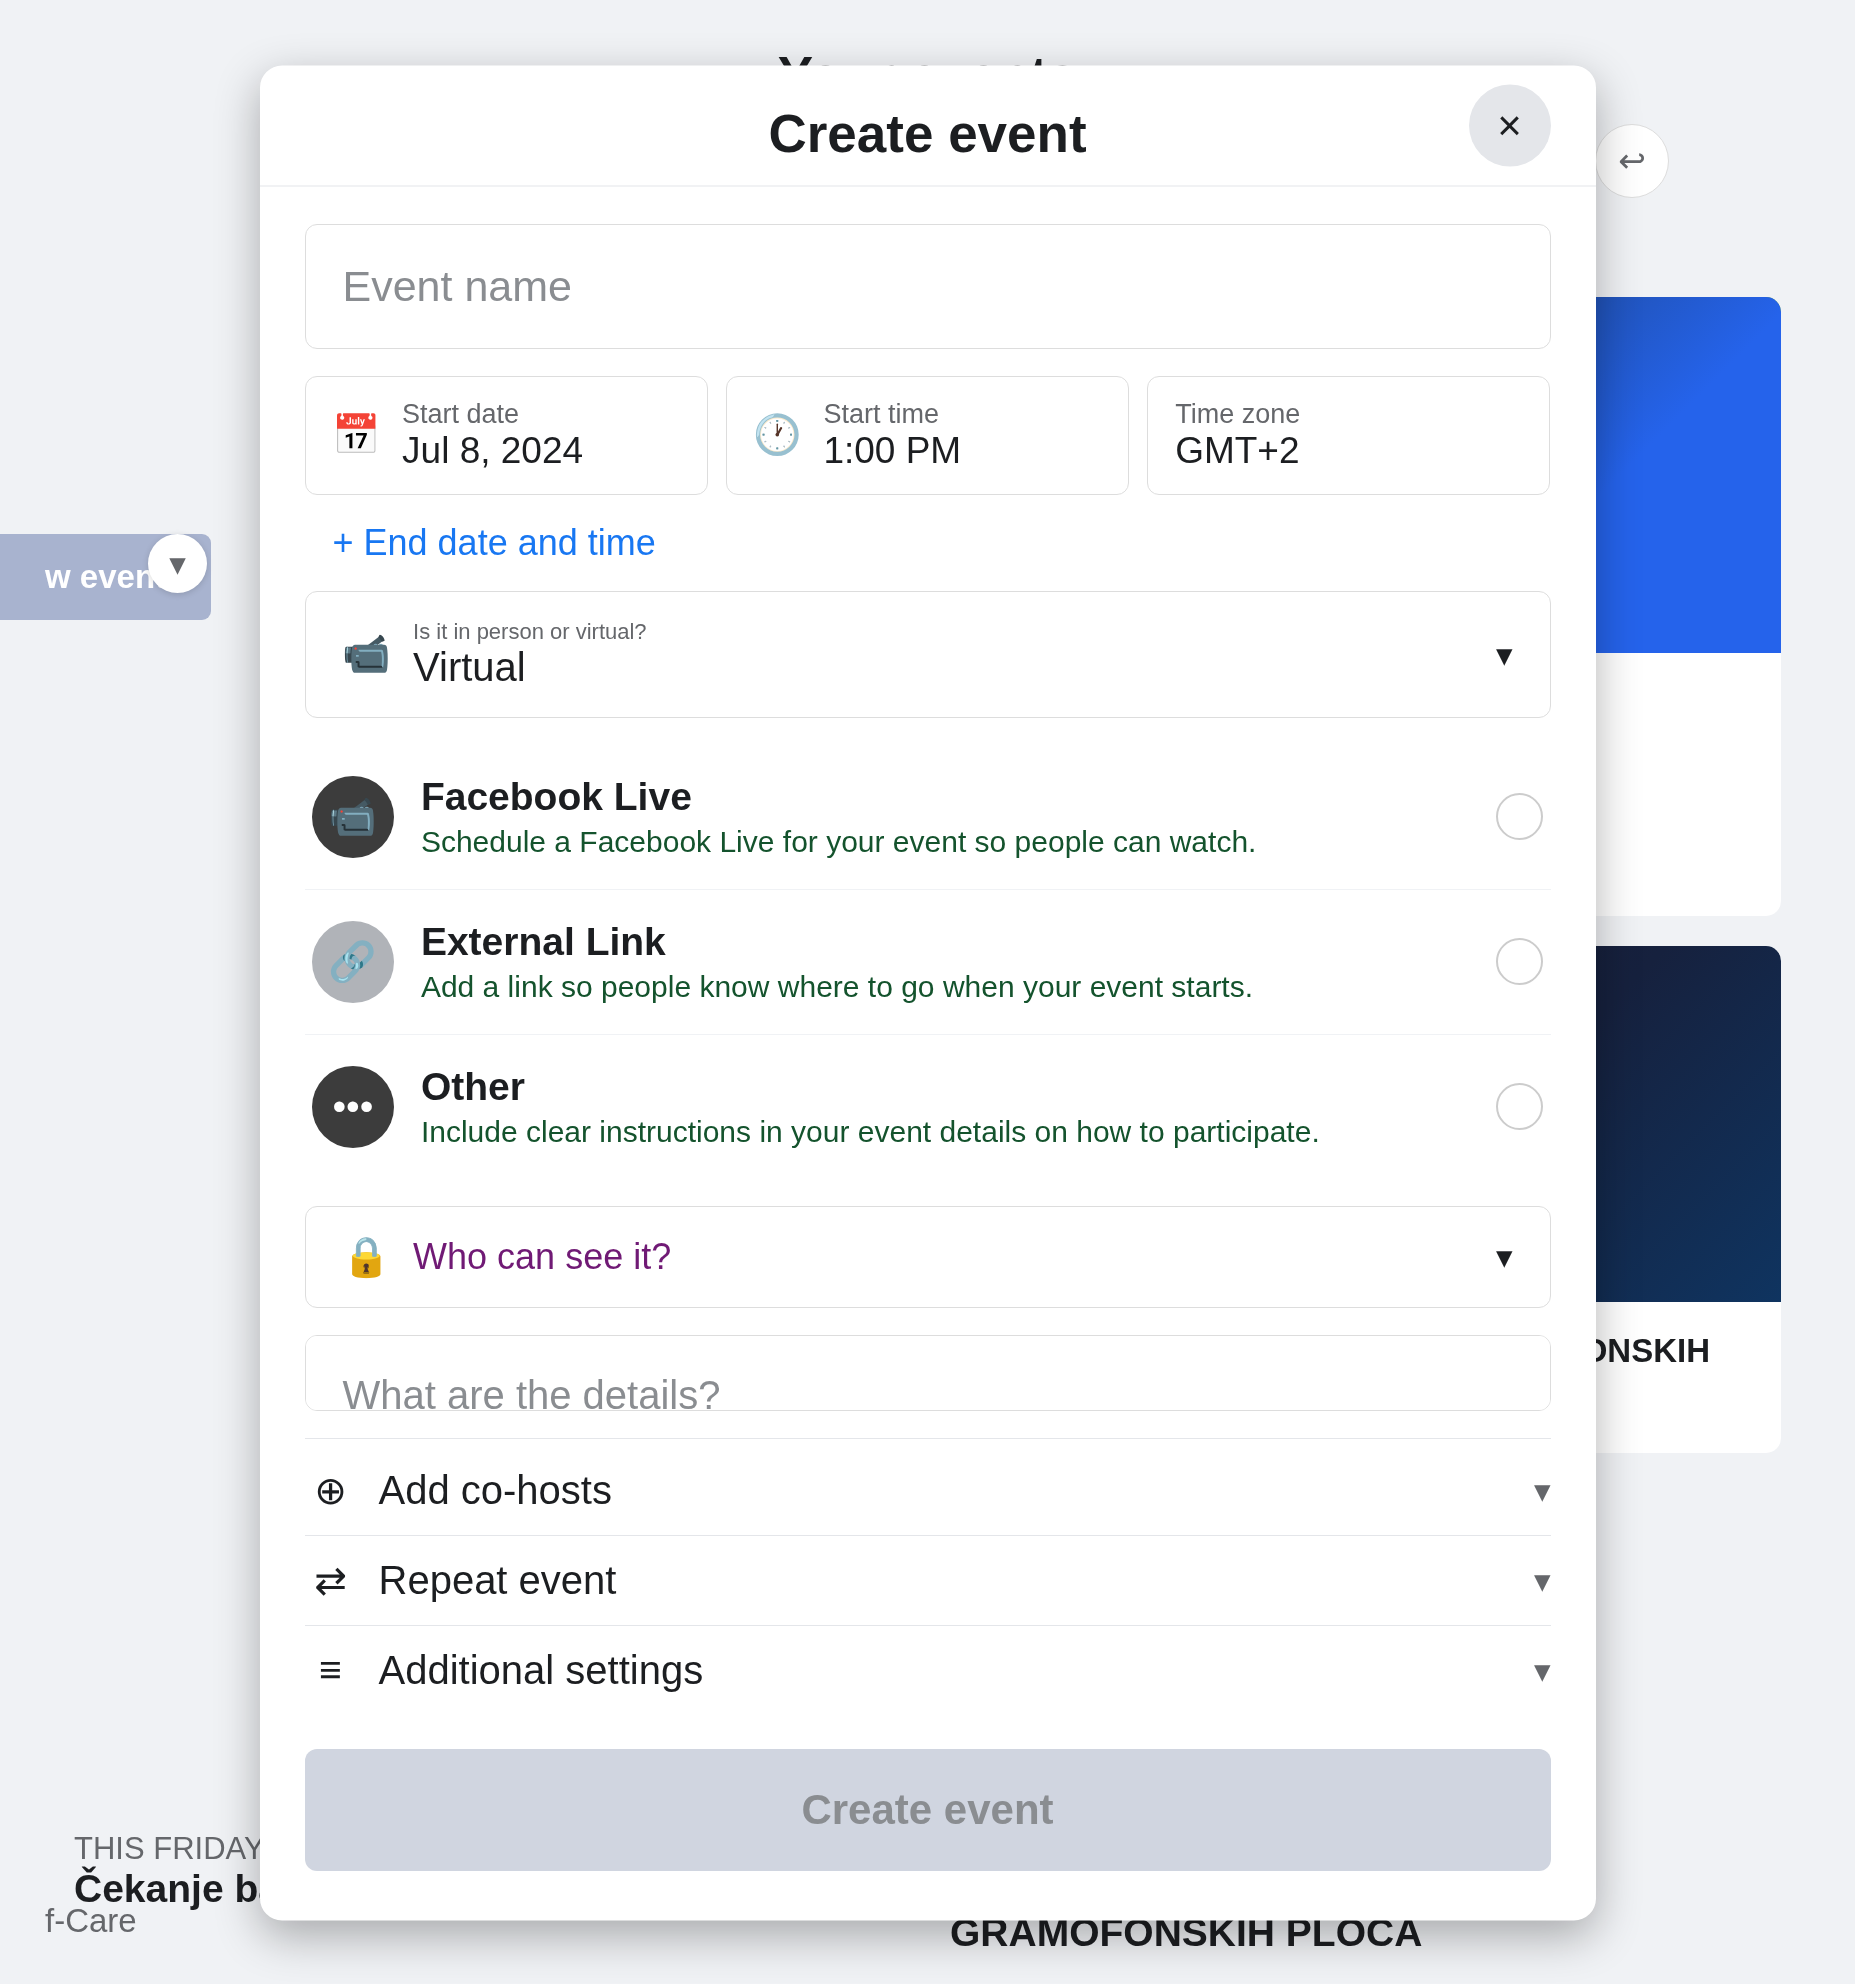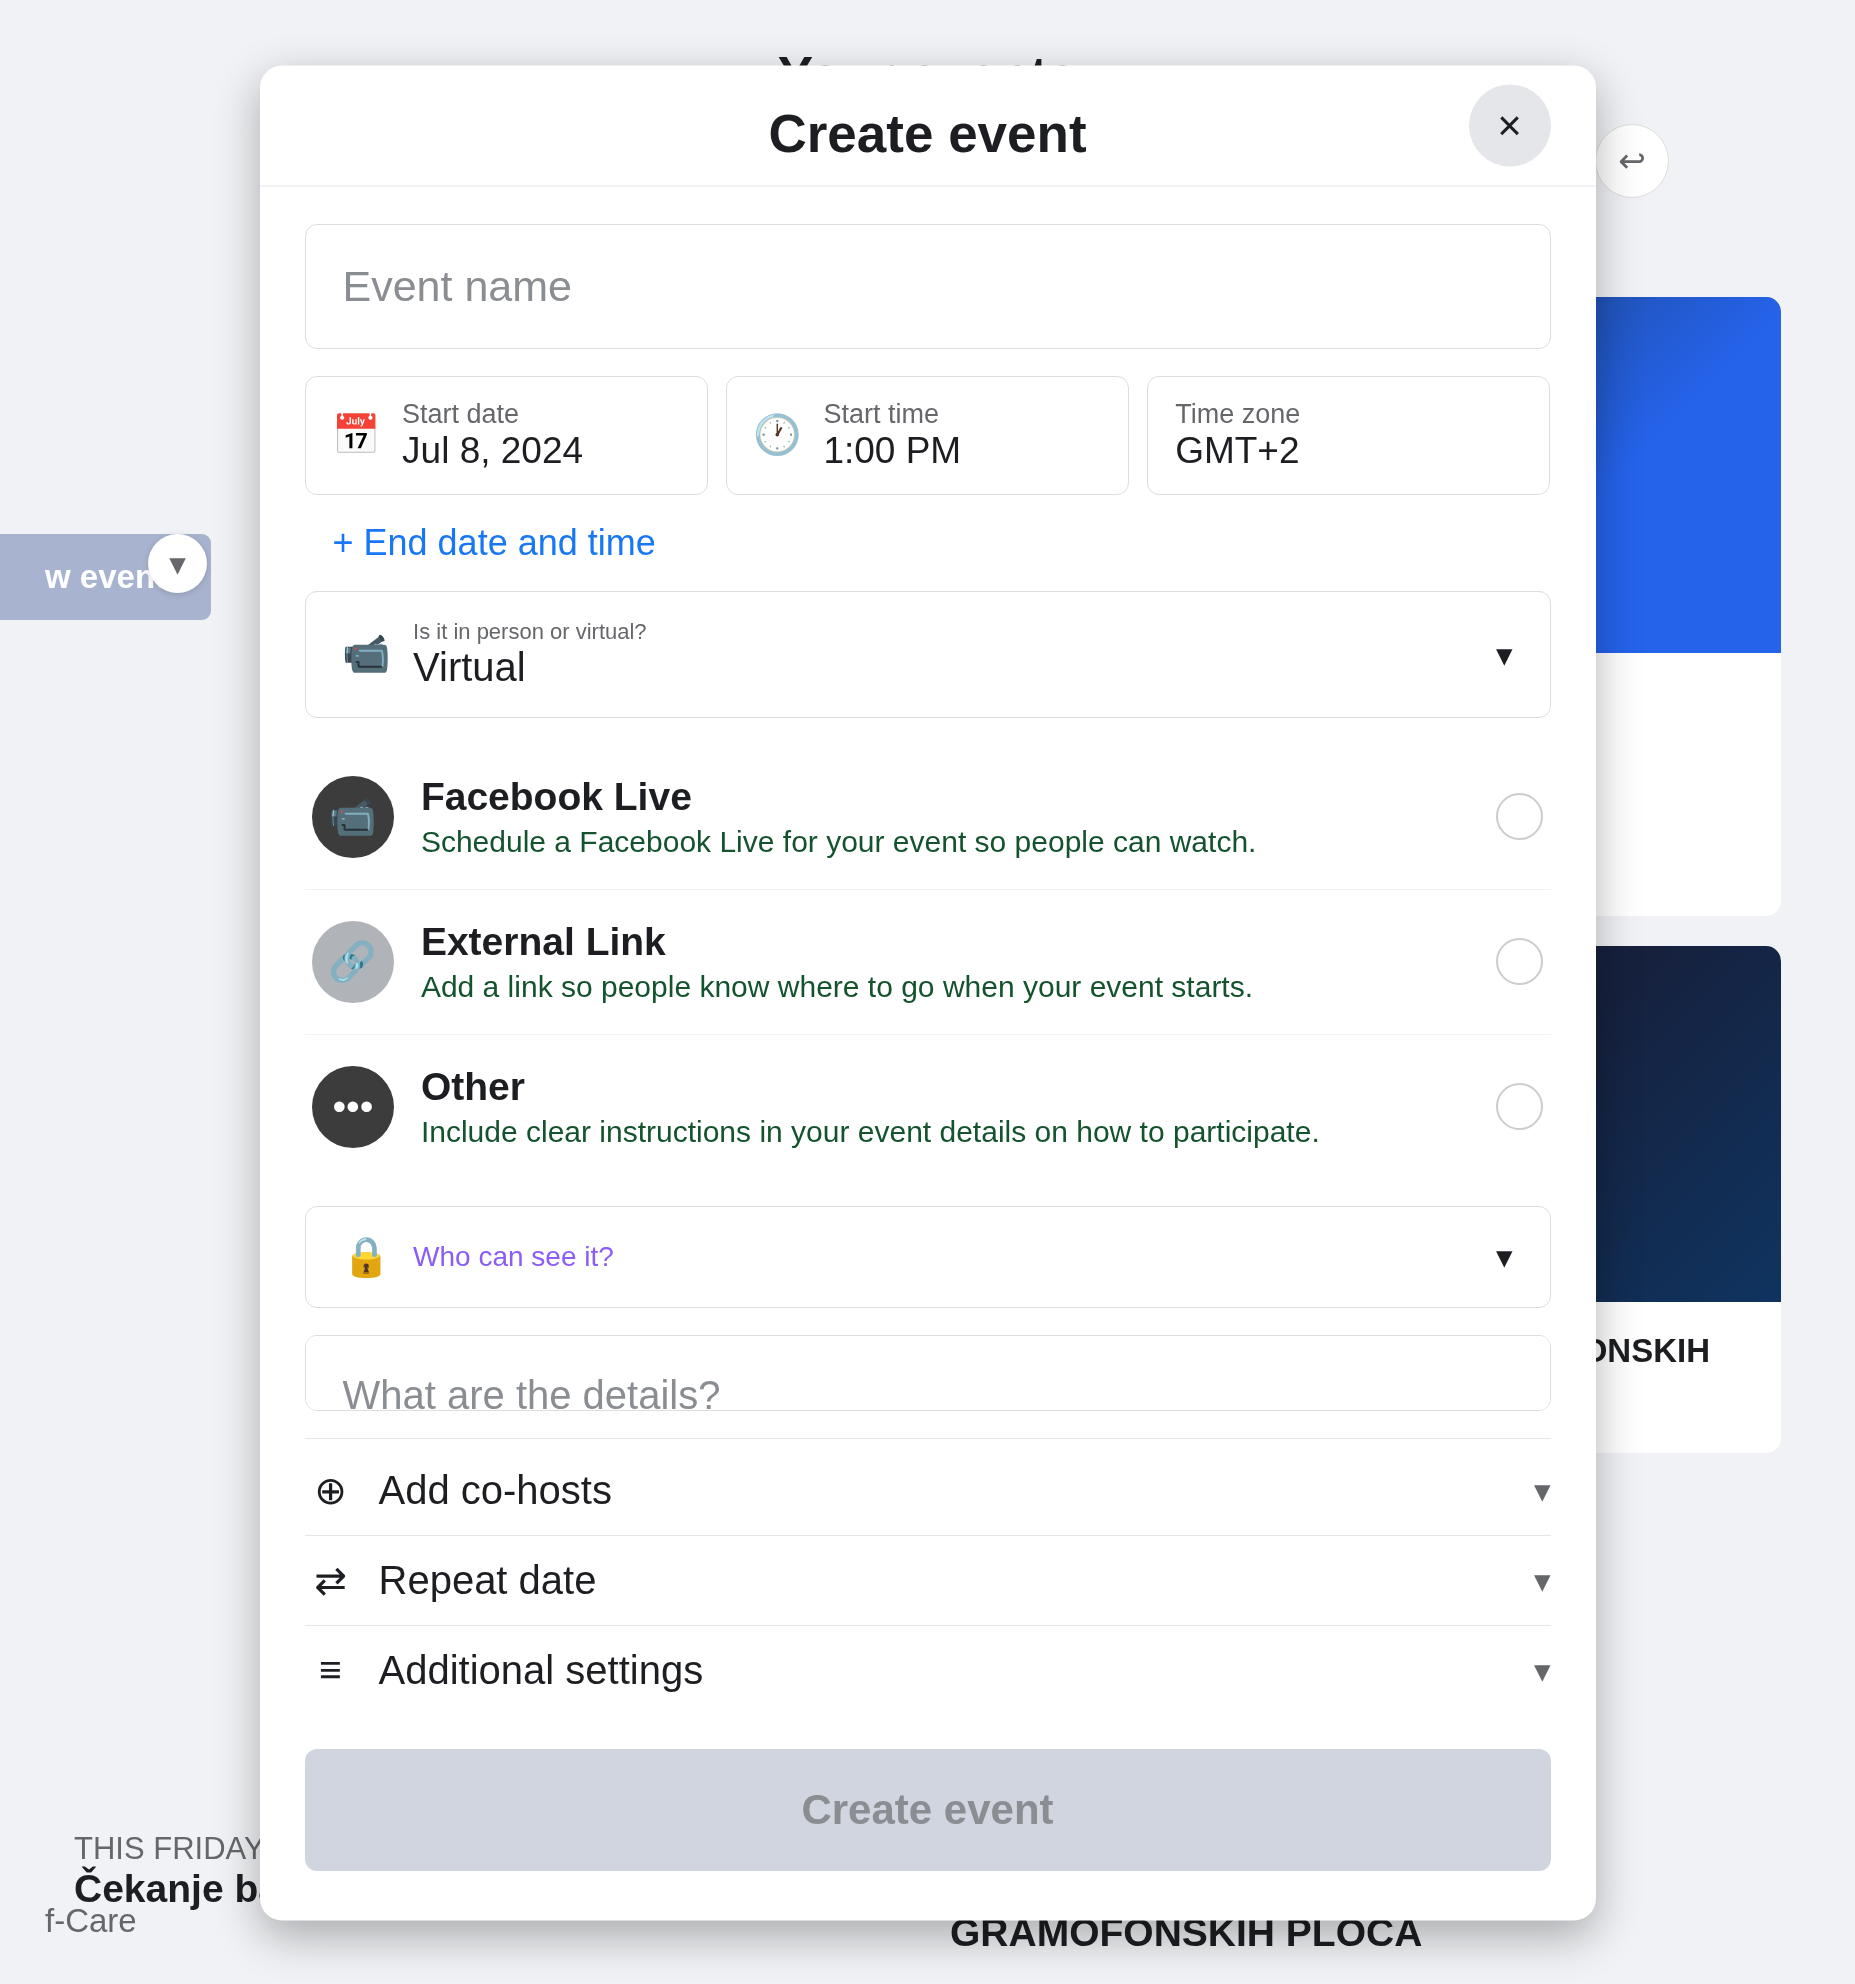--- a/index.html
+++ b/index.html
@@ -382,22 +382,22 @@
       background: white;
     }
 
     .privacy-dropdown .priv-icon {
       font-size: 39px;
       color: #65676b;
     }
 
     .privacy-dropdown .priv-placeholder {
       flex: 1;
-      font-size: 28px;
-      color: #8b5cf6;
+      font-size: 36px;
+      color: #701a75;
     }
 
     .privacy-dropdown .chevron {
       font-size: 33px;
       color: #1c1e21;
     }
 
     
     .details-textarea {
       width: 100%;
@@ -682,21 +682,21 @@
     <textarea class="details-textarea" placeholder="What are the details?" style=""></textarea>
 
     <div class="expand-sections-container">
       <div class="expand-section">
         <span class="expand-icon">⊕</span>
         <span class="expand-label">Add co-hosts</span>
         <span class="expand-chevron">▾</span>
       </div>
       <div class="expand-section">
         <span class="expand-icon">⇄</span>
-        <span class="expand-label">Repeat date</span>
+        <span class="expand-label">Repeat event</span>
         <span class="expand-chevron">▾</span>
       </div>
       <div class="expand-section">
         <span class="expand-icon">≡</span>
         <span class="expand-label">Additional settings</span>
         <span class="expand-chevron">▾</span>
       </div>
     </div>
 
     <button class="create-btn">

